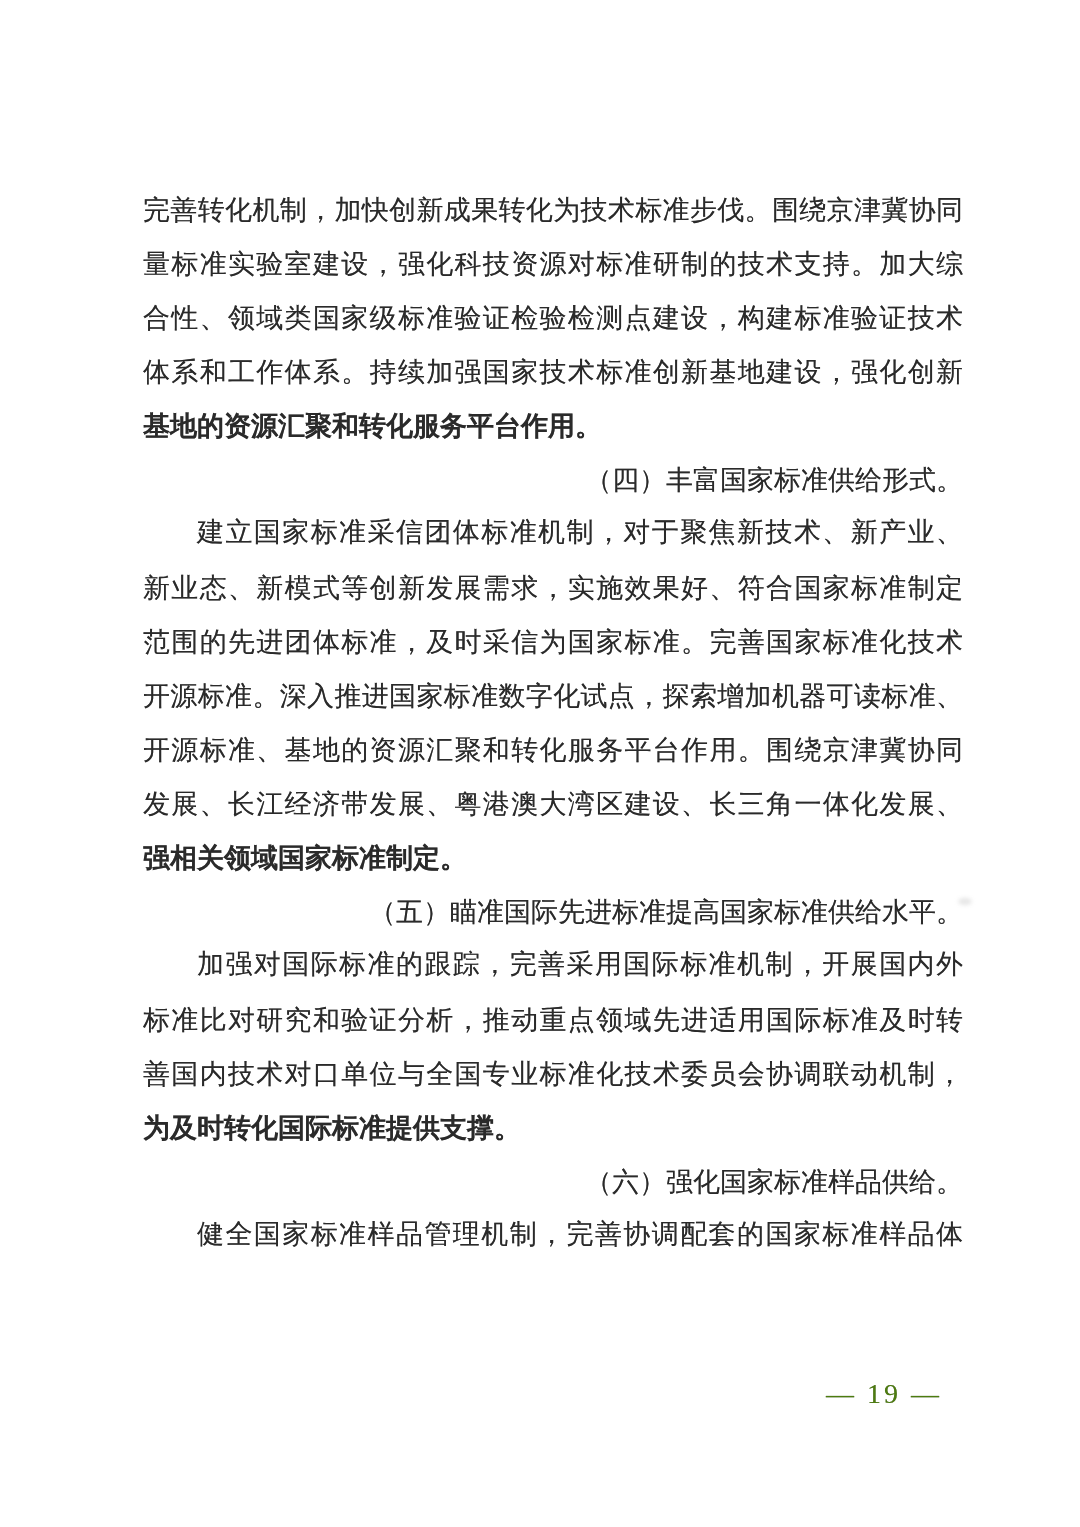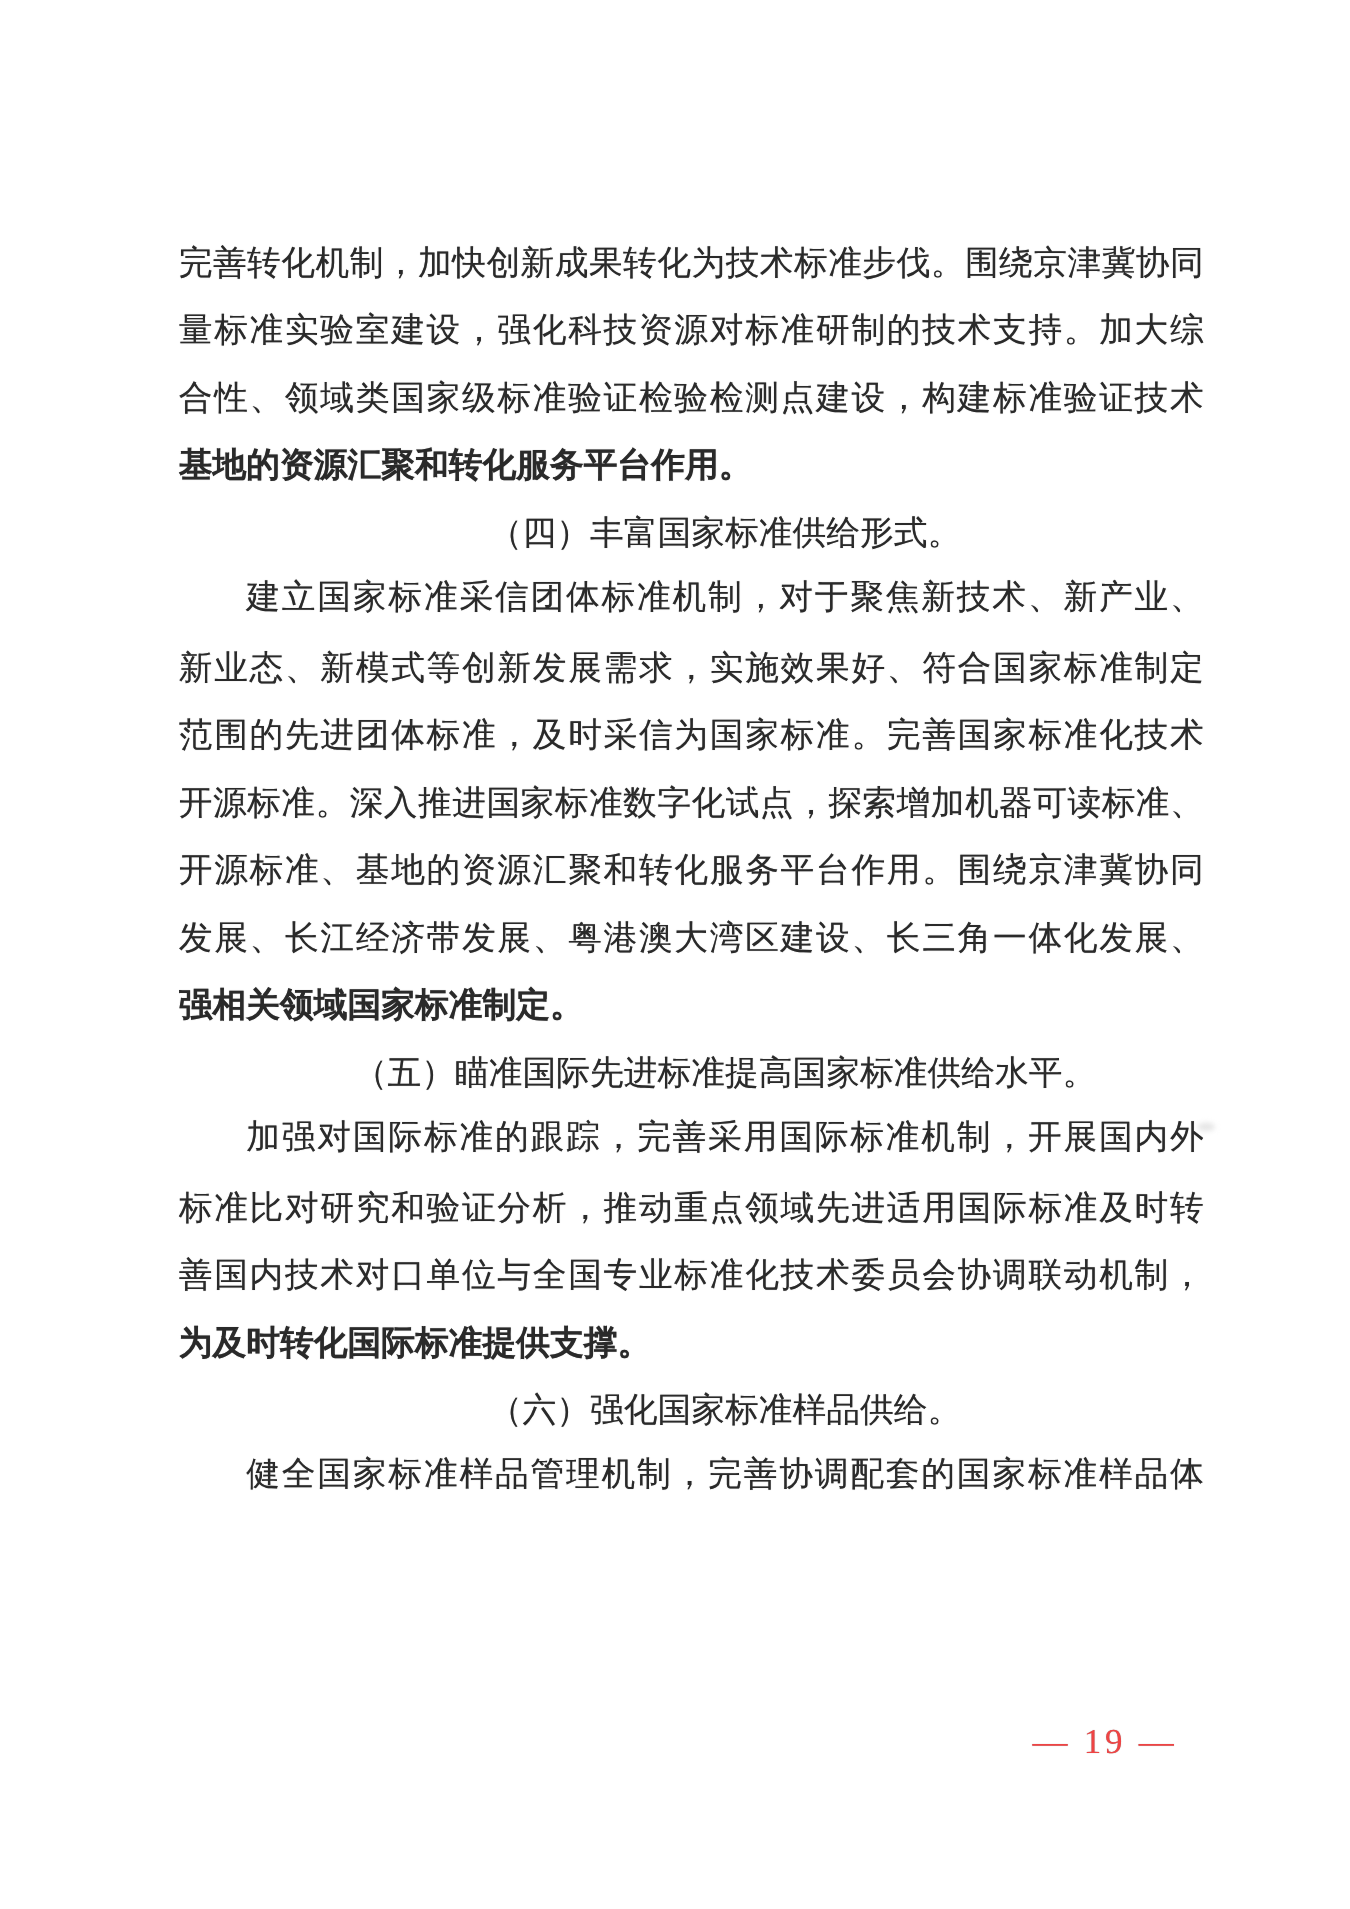--- a/index.html
+++ b/index.html
@@ -21,21 +21,21 @@
     left: 143px;
     top: 183px;
     width: 820px;
   }
   .line {
     height: 54px;
     line-height: 54px;
     font-size: 27px;
     overflow: hidden;
     text-shadow: 0 0 0.6px rgba(40,40,40,0.55);
-    text-align: center;
+    text-align: right;
   }
   .line.justify {
     text-align: justify;
     text-align-last: justify;
   }
   .line.indent-justify {
     text-indent: 2em;
     text-align: justify;
     text-align-last: justify;
     font-family: Liberation Mono, monospace;
@@ -48,21 +48,21 @@
     font-weight: bold;
   }
   .footer {
     position: absolute;
     top: 1372px;
     right: 138px;
     height: 44px;
     line-height: 44px;
     font-size: 28px;
     letter-spacing: 3px;
-    color: #ef4444;
+    color: #4d7c0f;
     text-shadow: 0 0 0.6px rgba(40,40,40,0.5);
   }
   .smudge {
     position: absolute;
     left: 958px;
     top: 898px;
     width: 14px;
     height: 7px;
     background: #e6e6e6;
     border-radius: 50%;
@@ -70,20 +70,21 @@
   }
 </style>
 </head>
 <body>
 
 <div class="page">
   <div class="textblock" id="lines">
       <div class="line justify">完善转化机制，加快创新成果转化为技术标准步伐。围绕京津冀协同</div>
       <div class="line justify">量标准实验室建设，强化科技资源对标准研制的技术支持。加大综</div>
       <div class="line justify">合性、领域类国家级标准验证检验检测点建设，构建标准验证技术</div>
+      <div class="line justify">体系和工作体系。持续加强国家技术标准创新基地建设，强化创新</div>
       <div class="line end">基地的资源汇聚和转化服务平台作用。</div>
       <div class="line heading">（四）丰富国家标准供给形式。</div>
       <div class="line indent-justify">建立国家标准采信团体标准机制，对于聚焦新技术、新产业、</div>
       <div class="line justify">新业态、新模式等创新发展需求，实施效果好、符合国家标准制定</div>
       <div class="line justify">范围的先进团体标准，及时采信为国家标准。完善国家标准化技术</div>
       <div class="line justify">开源标准。深入推进国家标准数字化试点，探索增加机器可读标准、</div>
       <div class="line justify">开源标准、基地的资源汇聚和转化服务平台作用。围绕京津冀协同</div>
       <div class="line justify">发展、长江经济带发展、粤港澳大湾区建设、长三角一体化发展、</div>
       <div class="line end">强相关领域国家标准制定。</div>
       <div class="line heading">（五）瞄准国际先进标准提高国家标准供给水平。</div>

